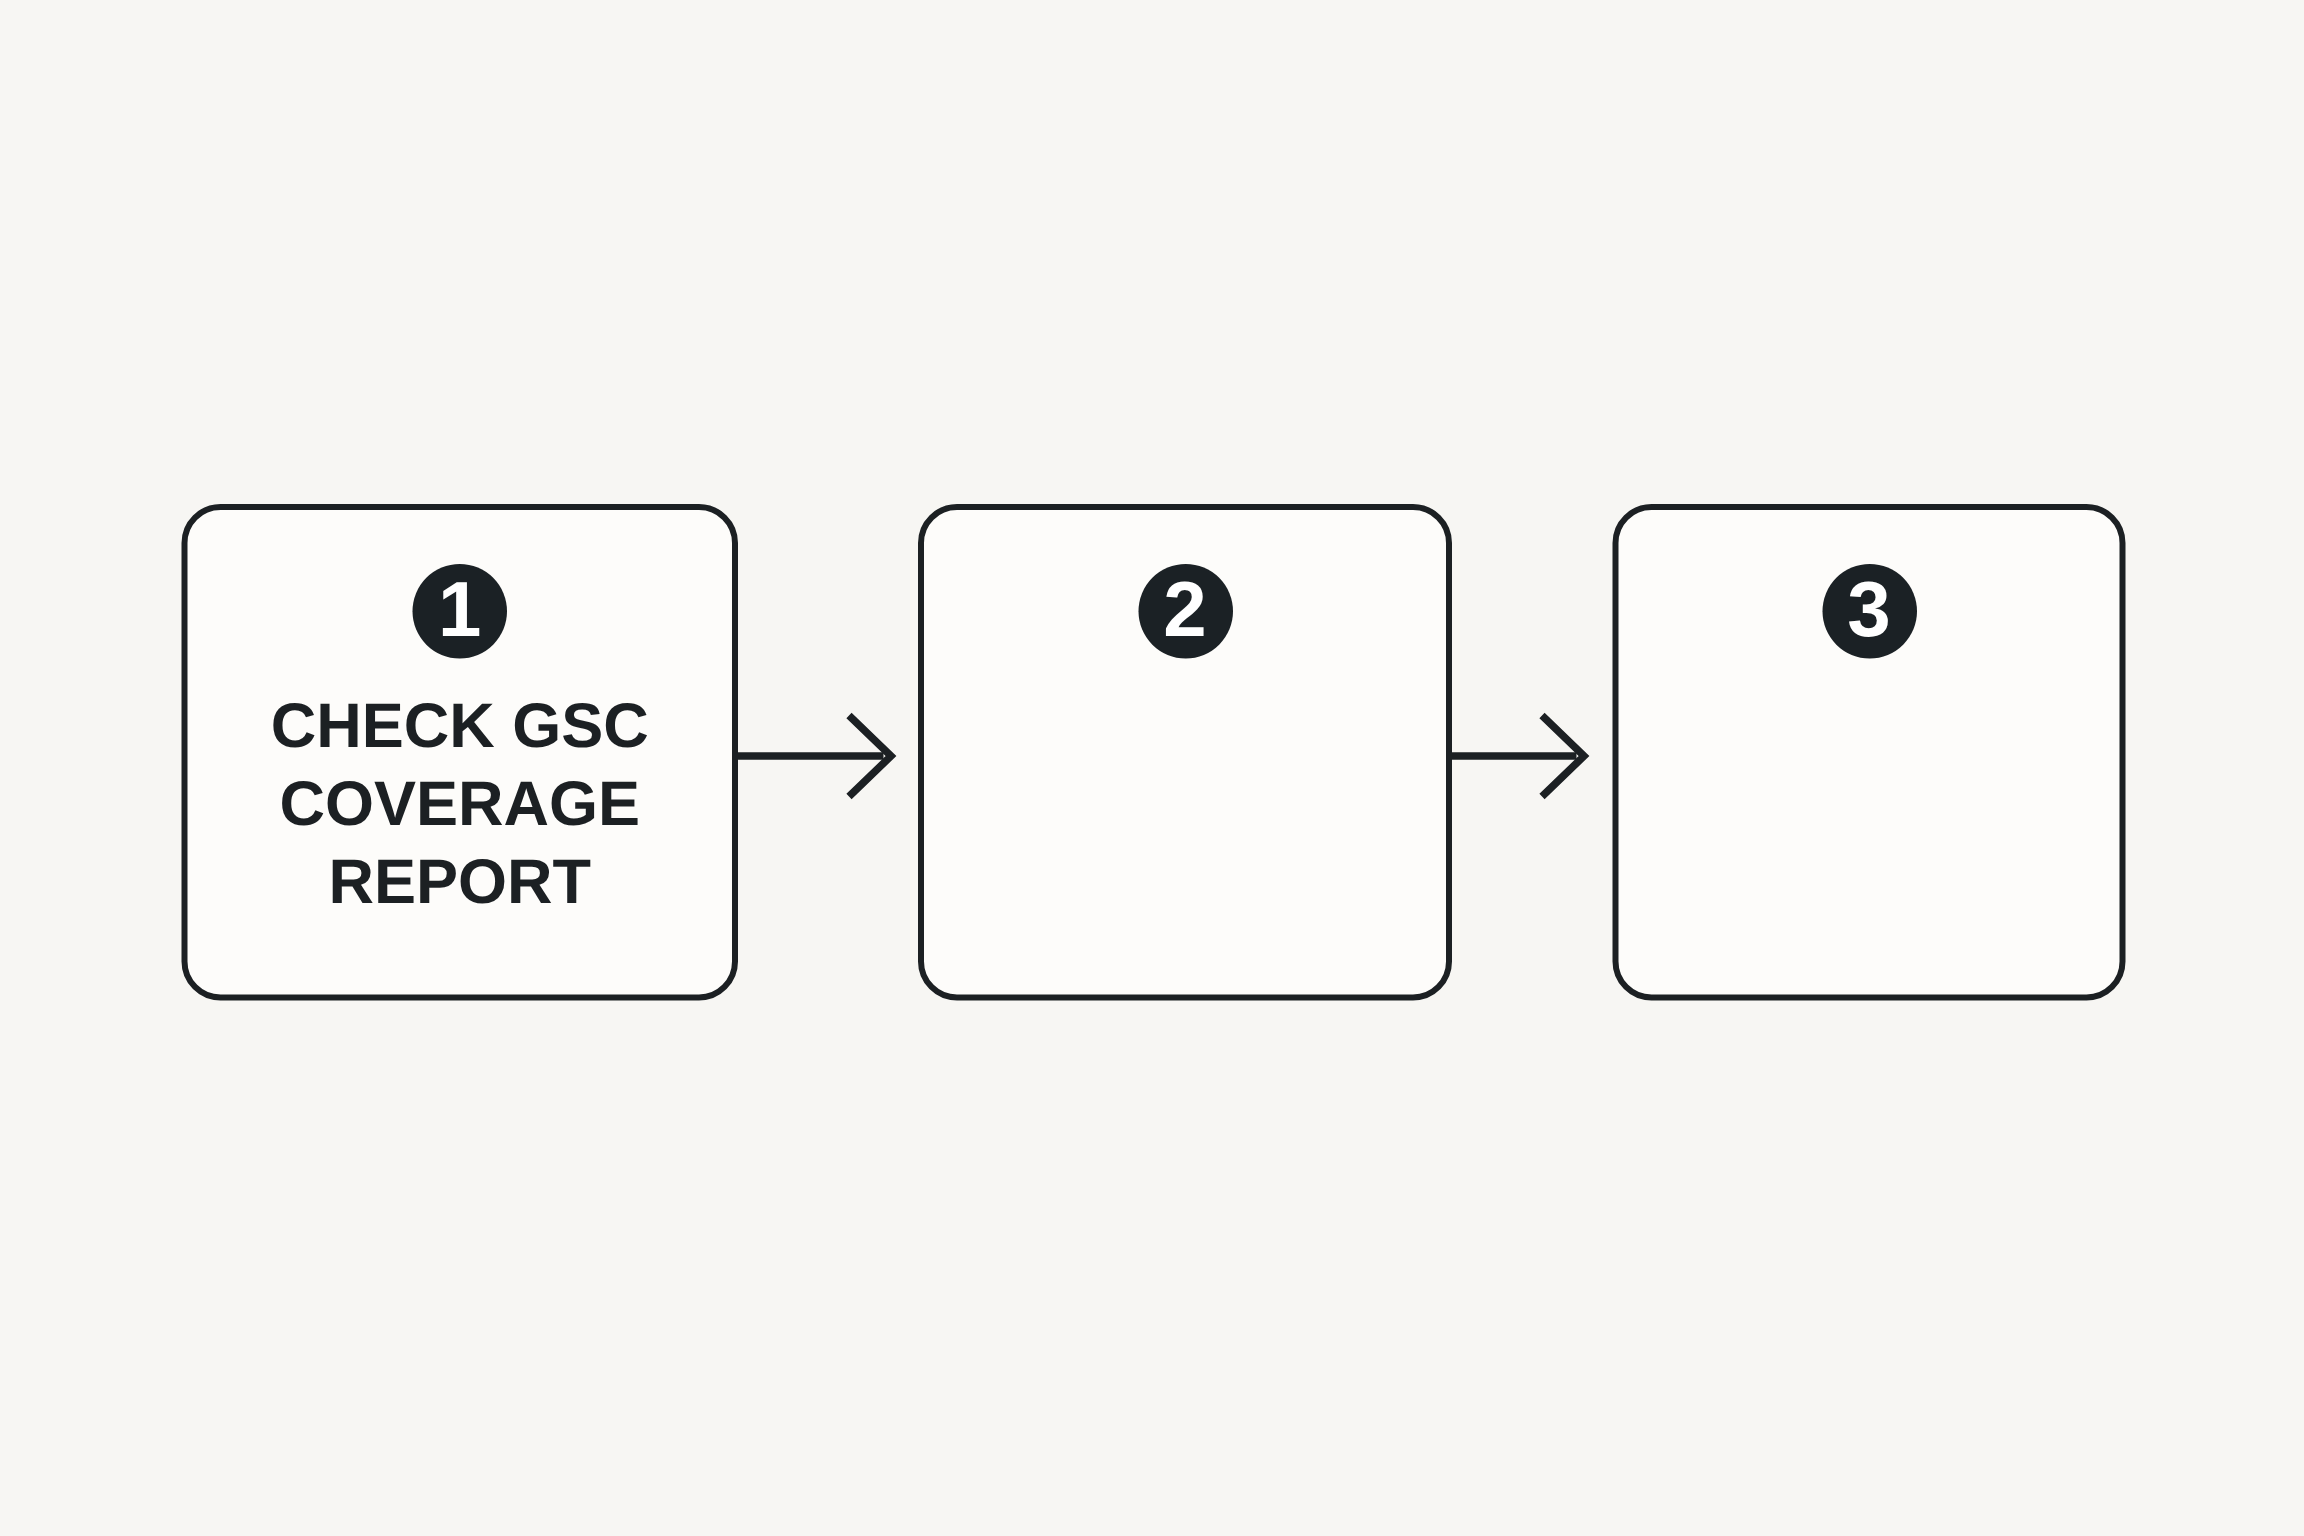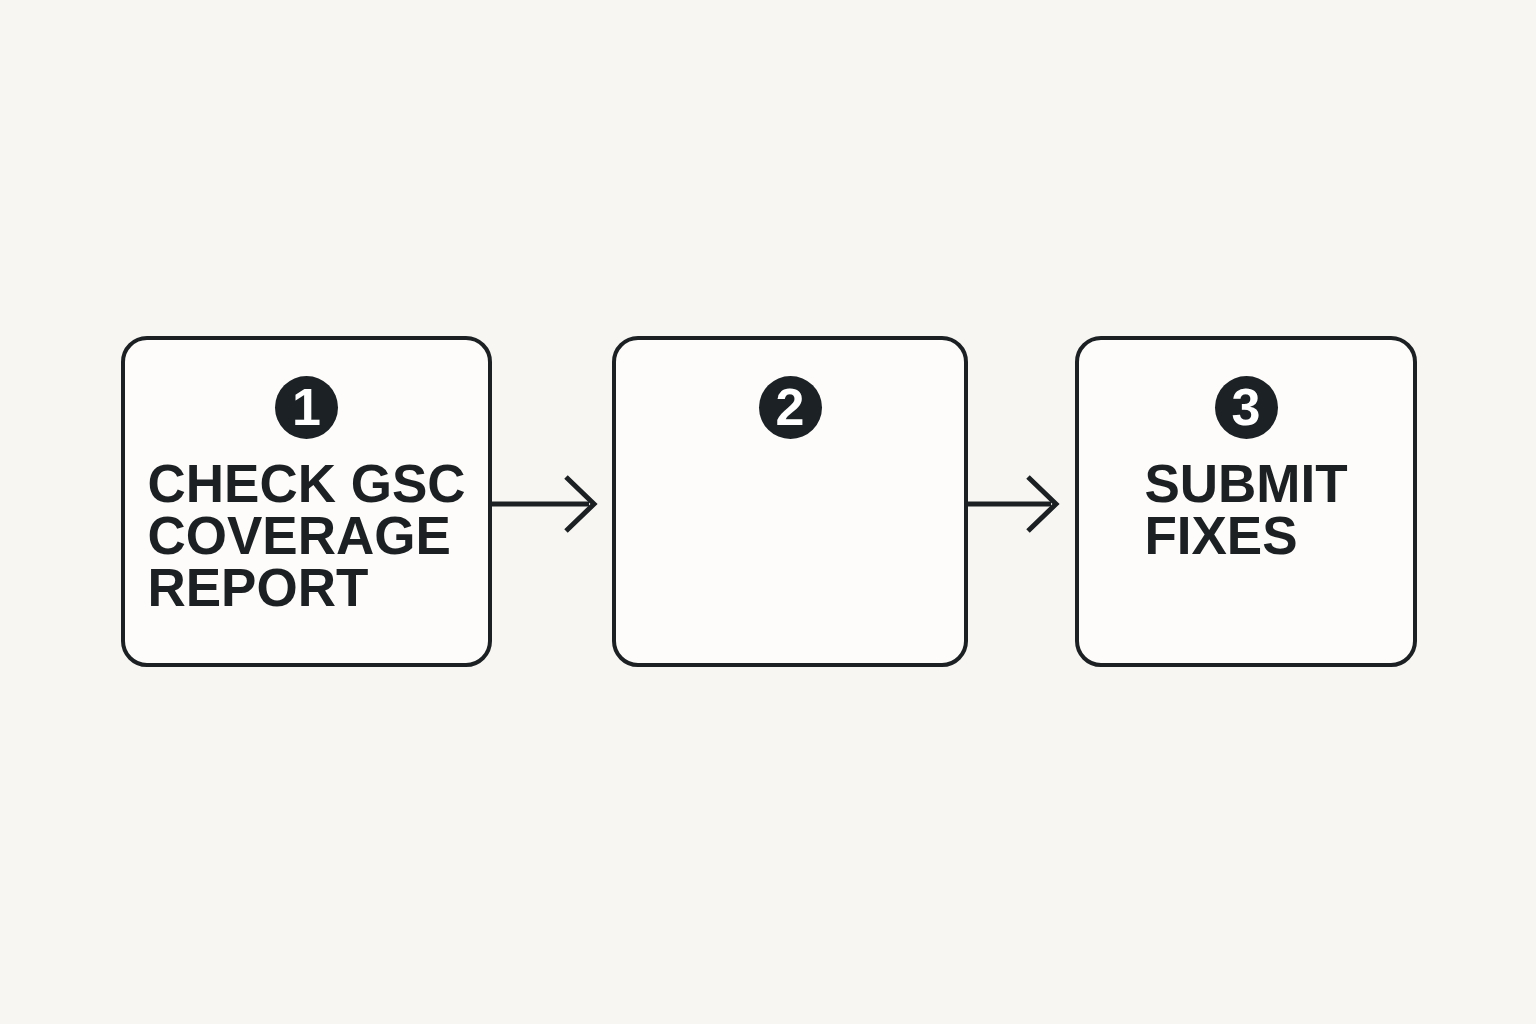--- a/index.html
+++ b/index.html
@@ -38,23 +38,24 @@
     color: var(--badge-text, #ffffff);
     font-size: 52px;
     font-weight: 700;
     line-height: 63px;
     text-align: center;
     margin-bottom: 19px;
     flex: 0 0 auto;
   }
   .label {
     color: var(--ink, #1b1f23);
-    font-size: 53px;
+    font-size: 42px;
     font-weight: 700;
     line-height: 52px;
+    text-align: center;
     white-space: pre-line;
     letter-spacing: 0px;
   }
   .connector-layer {
     position: absolute;
     left: 0;
     top: 0;
     width: 1536px;
     height: 1024px;
     pointer-events: none;
@@ -72,22 +73,20 @@
 COVERAGE
 REPORT</div>
   </section>
 
   <section class="step step-2">
     <div class="badge">2</div>
   </section>
 
   <section class="step step-3">
     <div class="badge">3</div>
-    <div class="label">SUBMIT
-FIXES</div>
   </section>
 
   <svg class="connector-layer" viewBox="0 0 1536 1024">
     <g stroke="currentColor" stroke-width="5" fill="none" stroke-linecap="butt" stroke-linejoin="miter">
       <path d="M 492 504 H 589"></path>
       <path d="M 566 477 L 594 504 L 566 531"></path>
     </g>
     <g stroke="currentColor" stroke-width="5" fill="none" stroke-linecap="butt" stroke-linejoin="miter">
       <path d="M 968 504 H 1051"></path>
       <path d="M 1028 477 L 1056 504 L 1028 531"></path>

